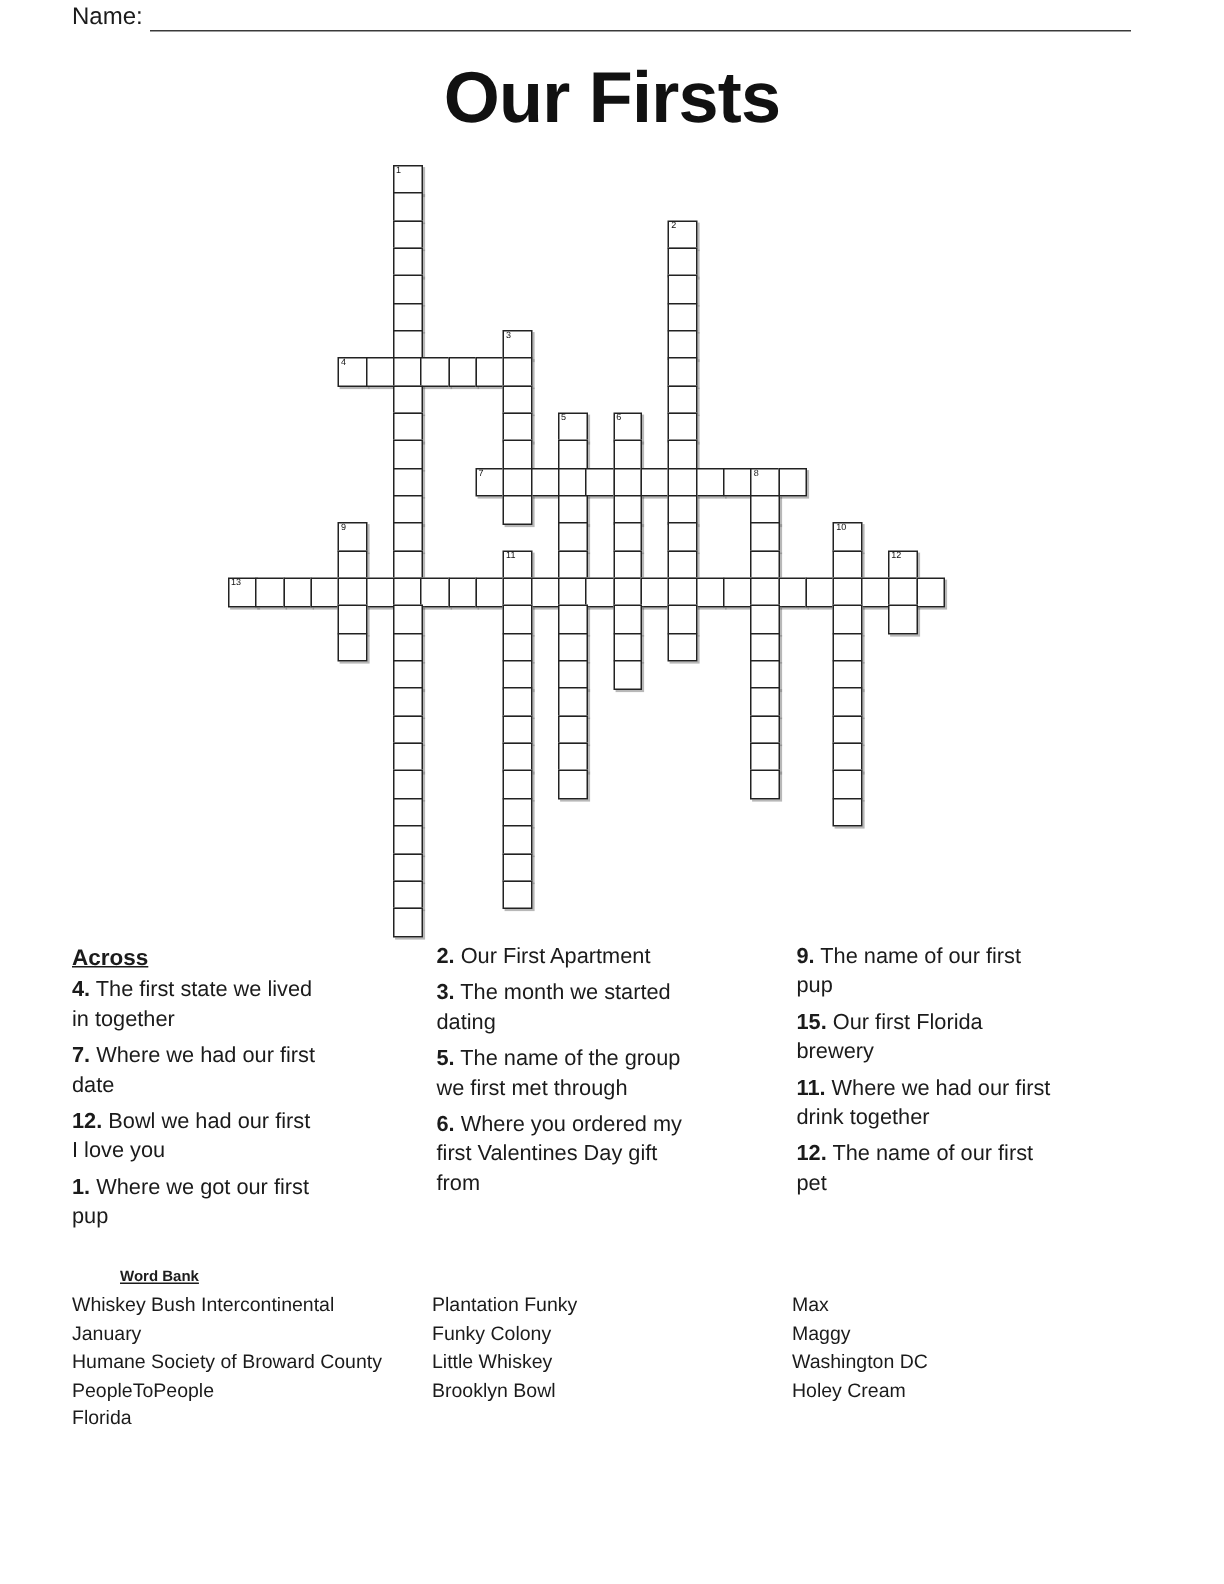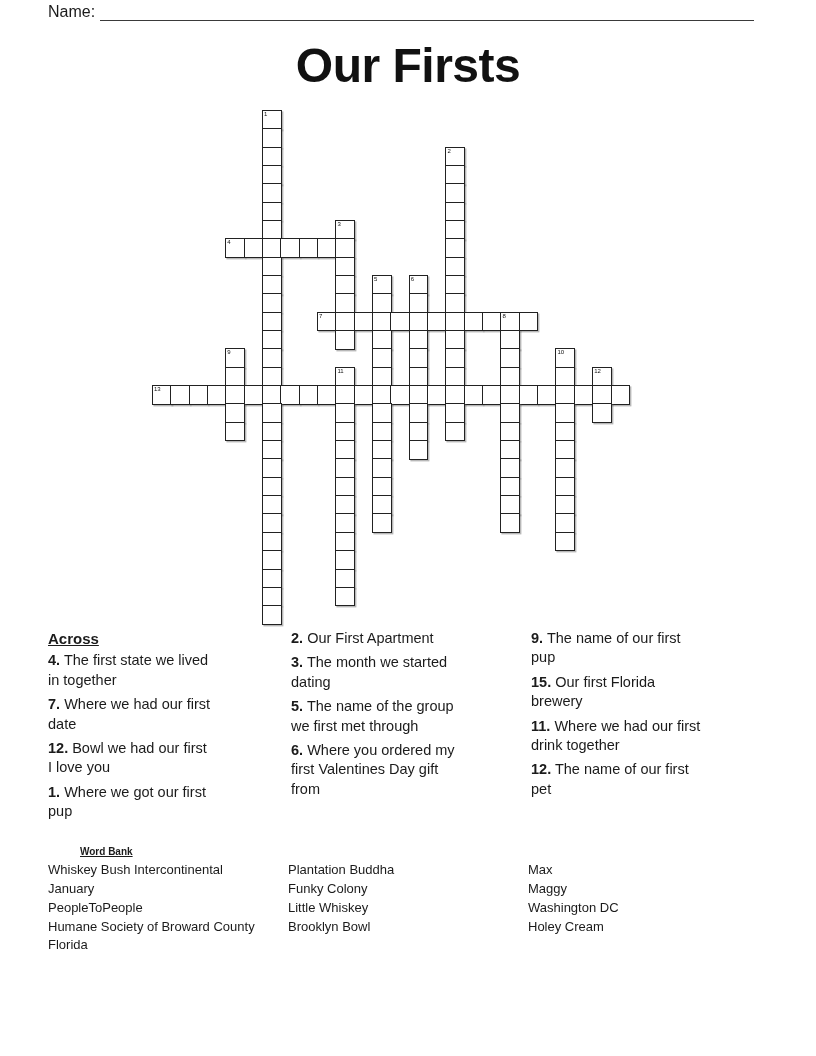--- a/index.html
+++ b/index.html
@@ -246,26 +246,26 @@
 drink together</span></p>
         <p class="clue"><b>12.</b> <span>The name of our first
 pet</span></p>
       </div>
   </div>
   <div>
     <div class="wb-heading">Word Bank</div>
     <div class="wb-col" style="left: 48px;">
         <div class="wb-item">Whiskey Bush Intercontinental</div>
         <div class="wb-item">January</div>
+        <div class="wb-item">Humane Society of Broward County</div>
         <div class="wb-item">PeopleToPeople</div>
-        <div class="wb-item">Humane Society of Broward County</div>
         <div class="wb-item">Florida</div>
       </div>
     <div class="wb-col" style="left: 288px;">
-        <div class="wb-item">Plantation Buddha</div>
+        <div class="wb-item">Plantation Funky</div>
         <div class="wb-item">Funky Colony</div>
         <div class="wb-item">Little Whiskey</div>
         <div class="wb-item">Brooklyn Bowl</div>
       </div>
     <div class="wb-col" style="left: 528px;">
         <div class="wb-item">Max</div>
         <div class="wb-item">Maggy</div>
         <div class="wb-item">Washington DC</div>
         <div class="wb-item">Holey Cream</div>
       </div>

